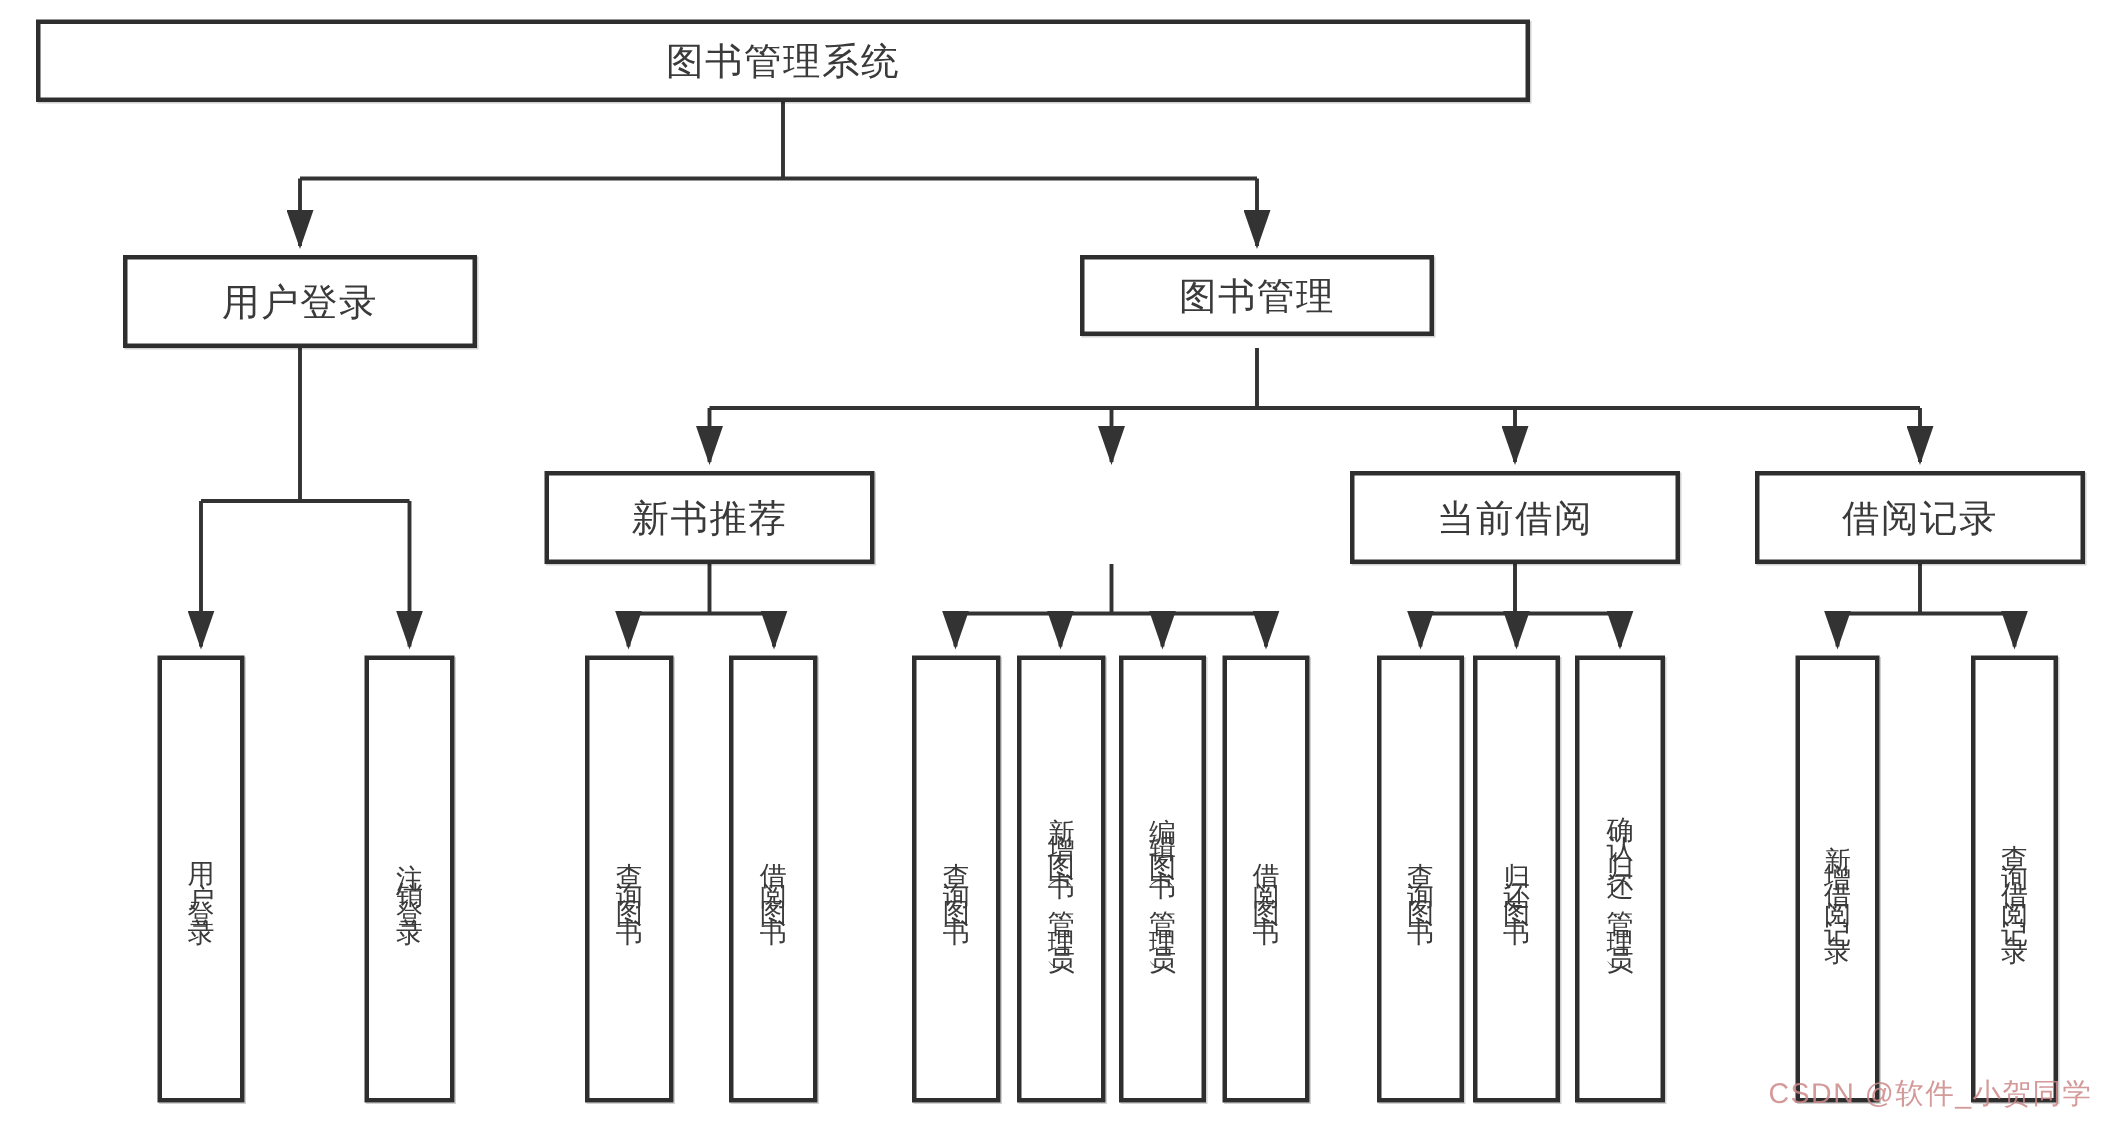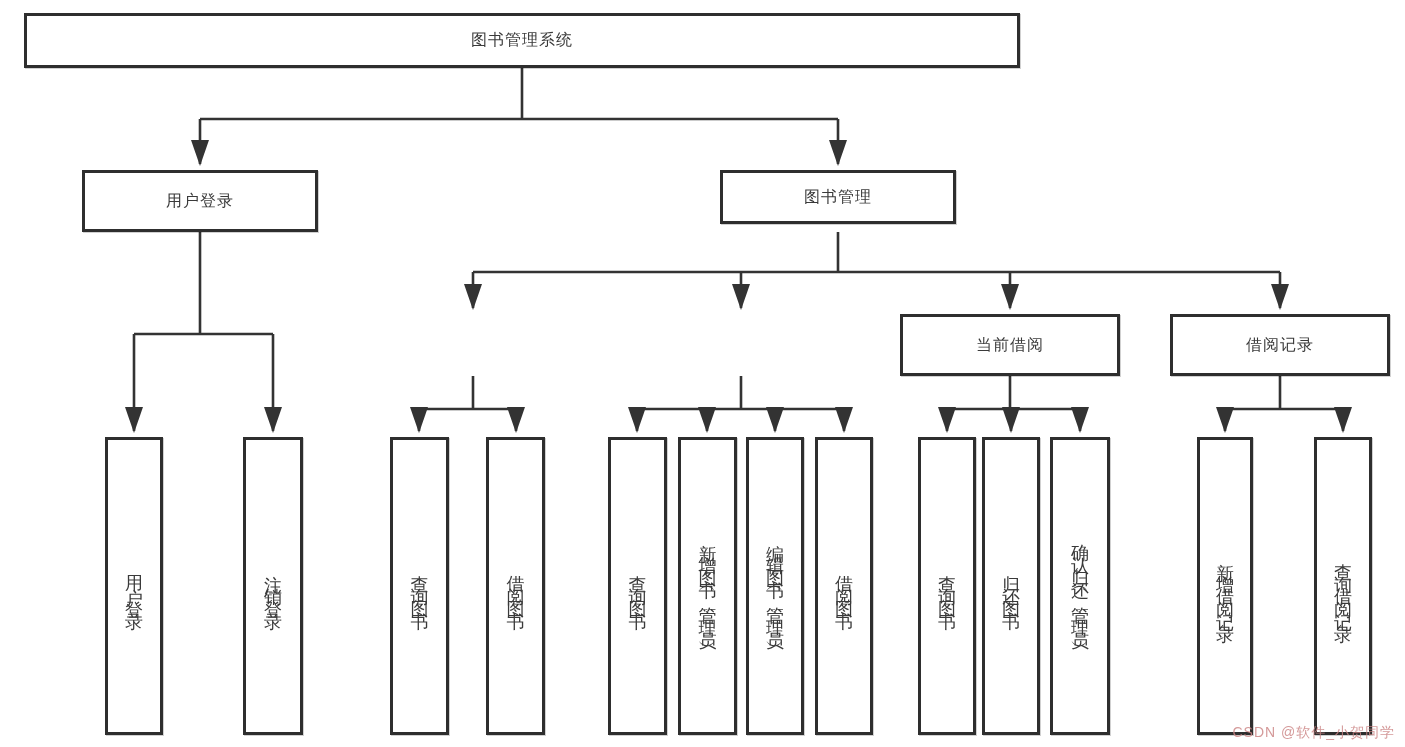--- a/index.html
+++ b/index.html
@@ -3,24 +3,24 @@
 <meta charset="utf-8">
 <style>
   html,body { margin:0; padding:0; background:#ffffff; }
   body { font-family:"Liberation Sans","DejaVu Sans",sans-serif; }
   .canvas { position:relative; width:1405px; height:747px; background:#ffffff; overflow:hidden; }
   .connectors { position:absolute; left:0; top:0; width:1405px; height:747px; pointer-events:none; }
   .c { stroke:#333333; stroke-width:2.6; fill:none; }
   .box { position:absolute; box-sizing:border-box; background:#ffffff;
          border:3px solid #2e2e2e; display:flex; align-items:center; justify-content:center;
          color:#3a3a3a; box-shadow:1px 1px 0 rgba(0,0,0,0.18); z-index:2; }
-  .box.h span { font-size:16px; letter-spacing:1px; white-space:nowrap; }
+  .box.h span { font-size:25px; letter-spacing:1px; white-space:nowrap; }
   .box.v span { writing-mode:vertical-rl; text-orientation:mixed; font-size:18px;
                 line-height:1; letter-spacing:12.5px; white-space:nowrap; }
-  .watermark { position:absolute; right:10px; bottom:5px; font-size:14px;
+  .watermark { position:absolute; right:10px; bottom:5px; font-size:19px;
                color:rgba(205,135,135,0.85); letter-spacing:1px; z-index:5; white-space:nowrap; }
 </style>
 </head>
 <body>
 
 <div class="canvas">
 
   <svg class="connectors" viewBox="0 0 1405 747" xmlns="http://www.w3.org/2000/svg">
     <defs>
       <marker id="ah" markerUnits="userSpaceOnUse" markerWidth="26" markerHeight="18" refX="24" refY="9" orient="auto">
@@ -66,20 +66,23 @@
     <span>图书管理系统</span>
   </div>
 
   <div class="box h" style="left:82px; top:170px; width:236px; height:62px;">
     <span>用户登录</span>
   </div>
   <div class="box h" style="left:720px; top:170px; width:236px; height:54px;">
     <span>图书管理</span>
   </div>
 
+  <div class="box h" style="left:363px; top:314px; width:220px; height:62px;">
+    <span>新书推荐</span>
+  </div>
   <div class="box h" style="left:1170px; top:314px; width:220px; height:62px;">
     <span>借阅记录</span>
   </div>
   <div class="box h" style="left:900px; top:314px; width:220px; height:62px;">
     <span>当前借阅</span>
   </div>
 
   <div class="box v" style="left:105px; top:437px; width:58px; height:298px;">
     <span>用户登录</span>
   </div>

